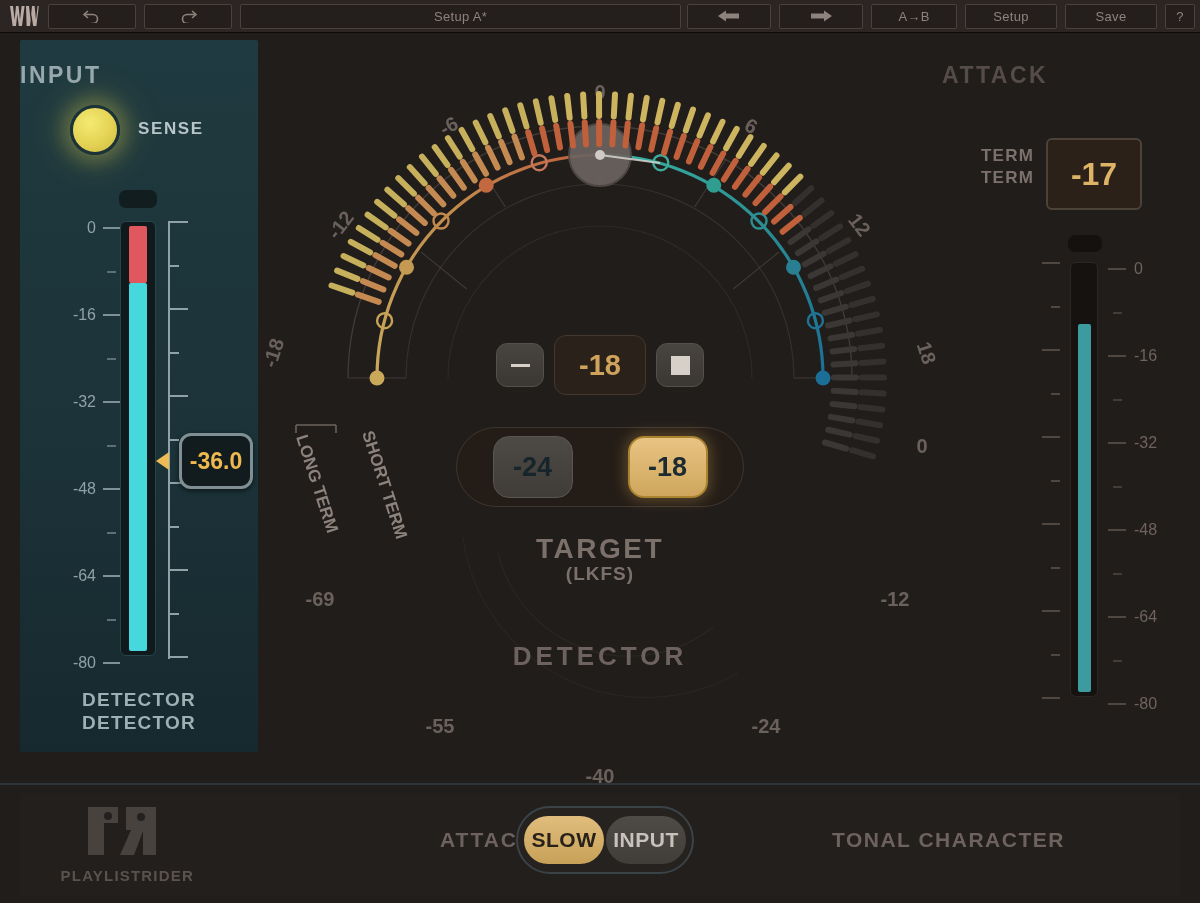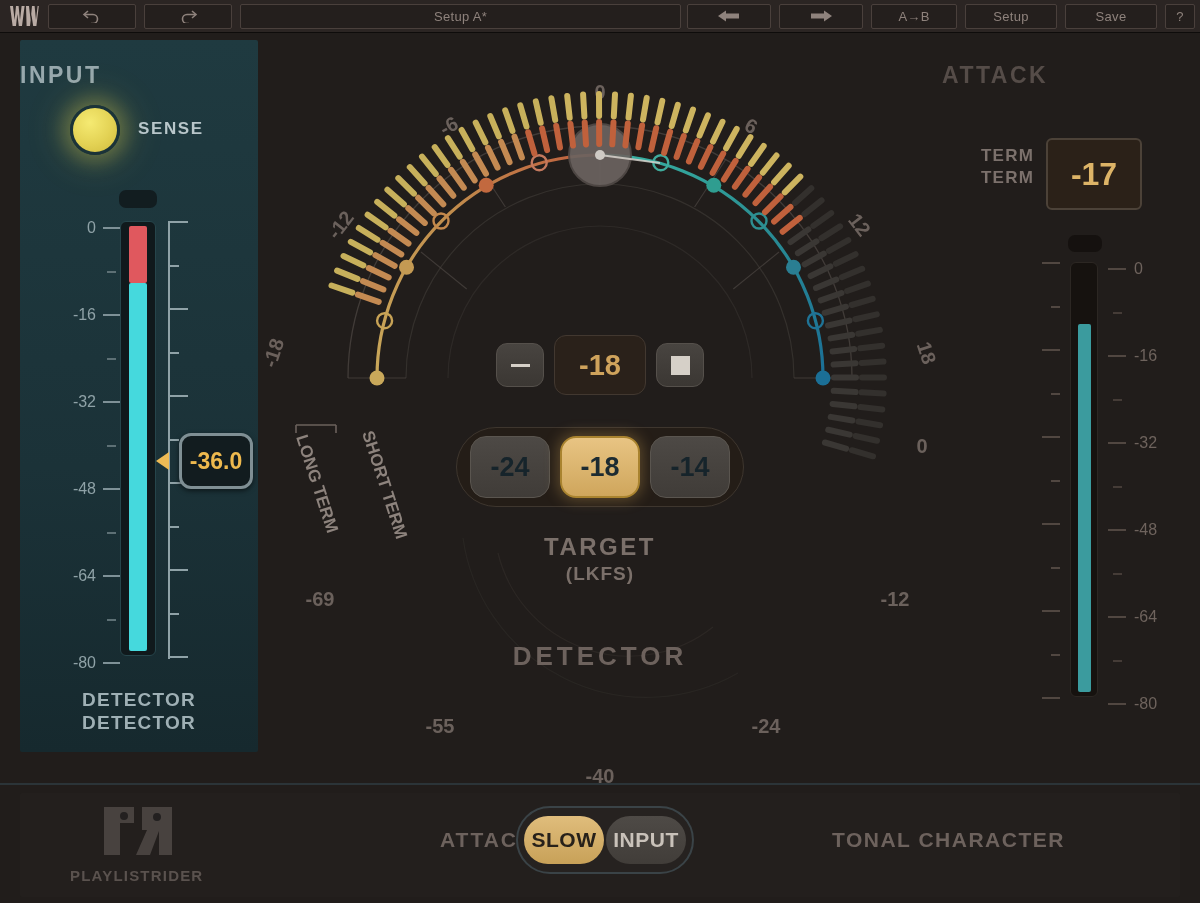--- a/index.html
+++ b/index.html
@@ -239,40 +239,40 @@
     cursor:pointer;
   }
   .target-btn.active{
     background:linear-gradient(180deg,#e8c483 0%,#cfa65c 100%);
     border:2px solid #a9832f;
     box-shadow:0 0 14px 3px rgba(214,170,90,.30);
     color:#1c2b31;
   }
   .target-caption{
     position:absolute; left:0; top:500px; width:684px; text-align:center;
-    color:#7b706a; font-size:24px; font-weight:bold; letter-spacing:2.5px;
+    color:#7b706a; font-size:28px; font-weight:bold; letter-spacing:2.5px;
   }
   .target-sub{
     position:absolute; left:0; top:530px; width:684px; text-align:center;
     color:#7b706a; font-size:19px; font-weight:bold; letter-spacing:1px;
   }
 
   .arc-txt{ font-family:"Liberation Sans", sans-serif; font-weight:bold; }
 
   
   .bottom{
     position:absolute; left:0; top:783px; width:1200px; height:120px;
     background:#211d1b;
     border-top:2px solid #2b3438;
   }
   .bottom-inner{
     position:absolute; left:20px; top:8px; width:1160px; height:104px;
     background:#231f1d; border-radius:2px;
   }
-  .brand{ position:absolute; left:50px; top:10px; width:140px; text-align:left; }
+  .brand{ position:absolute; left:34px; top:10px; width:140px; text-align:right; }
   .brand-mark{ width:80px; height:56px; margin:0 auto; display:block; }
   .brand-name{
     color:#5a524e; font-size:15px; font-weight:bold; letter-spacing:1.2px; margin-top:8px;
   }
 
   .attack-label{
     position:absolute; left:420px; top:35px;
     color:#6d625d; font-size:21px; font-weight:bold; letter-spacing:2px;
   }
   .seg-group{
@@ -646,21 +646,20 @@
           <span class="plus-in">
             <span class="plus-h"></span>
               <span class="plus-v"></span>
           </span>
         </div>
       </div>
 
       <div class="target-group">
         <div class="target-btn">-24</div>
         <div class="target-btn active">-18</div>
-        <div class="target-btn">-14</div>
       </div>
       <div class="target-caption">TARGET</div>
       <div class="target-sub">(LKFS)</div>
 
       <div class="detector-label">DETECTOR</div>
     </div>
 
     <div class="output-panel">
       <div class="panel-title">ATTACK</div>
 

